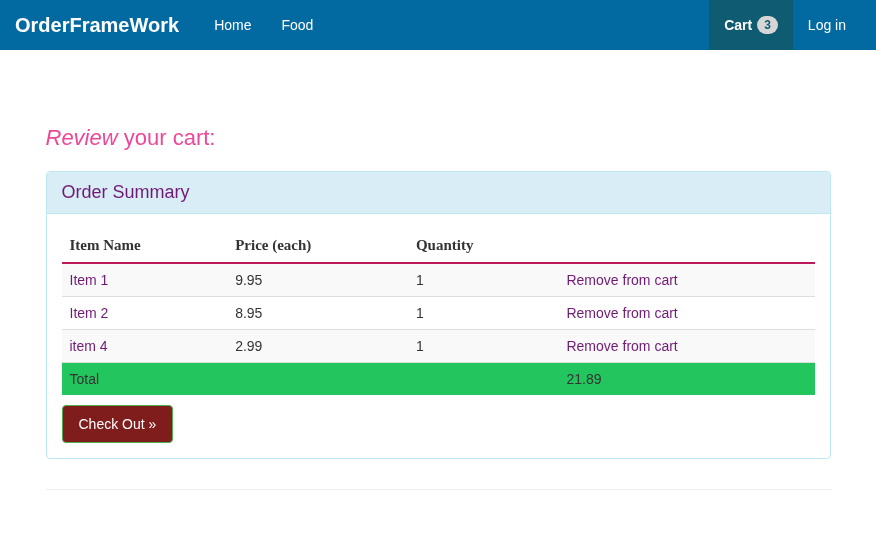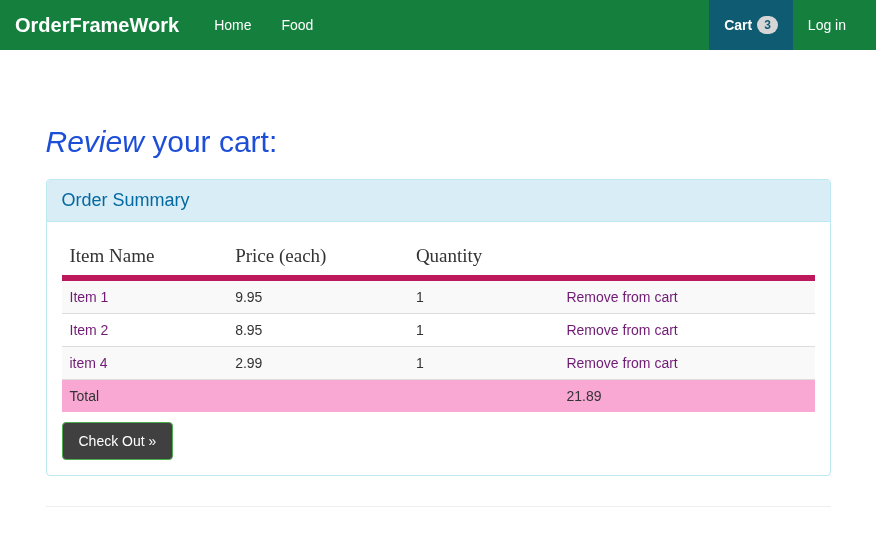--- a/index.html
+++ b/index.html
@@ -1,19 +1,19 @@
 <!DOCTYPE html>
 <html><head>
   <meta charset="utf-8">
   <style>
     * { margin: 0; padding: 0; box-sizing: border-box; }
     body { font-family: "Helvetica Neue", Helvetica, Arial, sans-serif; font-size: 14px; color: #333; background: #fff; }
     
     .navbar {
-      background: #15803d;
+      background: #0369a1;
       height: 50px;
       display: flex;
       align-items: center;
       padding: 0 15px;
       color: #fff;
     }
     .navbar-brand {
       font-size: 20px;
       font-weight: bold;
       color: #fff;
@@ -61,69 +61,69 @@
 
     .container {
       max-width: 815px;
       margin: 0 auto;
       padding: 0 15px;
     }
 
     .page-header {
       margin-top: 75px;
       margin-bottom: 20px;
-      font-size: 30px;
+      font-size: 22px;
       font-weight: 300;
-      color: #1d4ed8;
+      color: #ec4899;
     }
     .page-header em { font-style: italic; }
 
     .panel {
       border: 1px solid #bce8f1;
       border-radius: 4px;
       margin-bottom: 20px;
     }
     .panel-heading {
       background: #d9edf7;
-      color: #0369a1;
+      color: #701a75;
       padding: 10px 15px;
       border-bottom: 1px solid #bce8f1;
       border-top-left-radius: 3px;
       border-top-right-radius: 3px;
       font-size: 18px;
       font-weight: 300;
     }
     .panel-body { padding: 15px; }
 
     table { width: 100%; border-collapse: collapse; }
     th {
       text-align: left;
       padding: 8px;
       font-family: serif;
-      font-weight: normal;
-      border-bottom: 6px solid #be185d;
-      font-size: 19px;
+      font-weight: bold;
+      border-bottom: 2px solid #be185d;
+      font-size: 15px;
     }
     td {
       padding: 8px;
       border-top: 1px solid #ddd;
       vertical-align: top;
     }
     tbody tr:nth-child(odd) { background: #f9f9f9; }
-    tfoot td { background: #f9a8d4; }
+    tfoot td { background: #22c55e; }
     .link { color: #701a75; cursor: pointer; }
 
     .col-name { width: 22%; }
     .col-price { width: 24%; }
     .col-qty { width: 20%; }
     .col-action { }
 
     .btn-checkout {
       display: inline-block;
-      background: #404040;
+      background: #7f1d1d;
       border: 1px solid #4cae4c;
       color: #fff;
       padding: 10px 16px;
       font-size: 14px;
       border-radius: 4px;
       cursor: pointer;
       margin-top: 10px;
     }
 
     hr { border: 0; border-top: 1px solid #eee; margin-top: 30px; }

